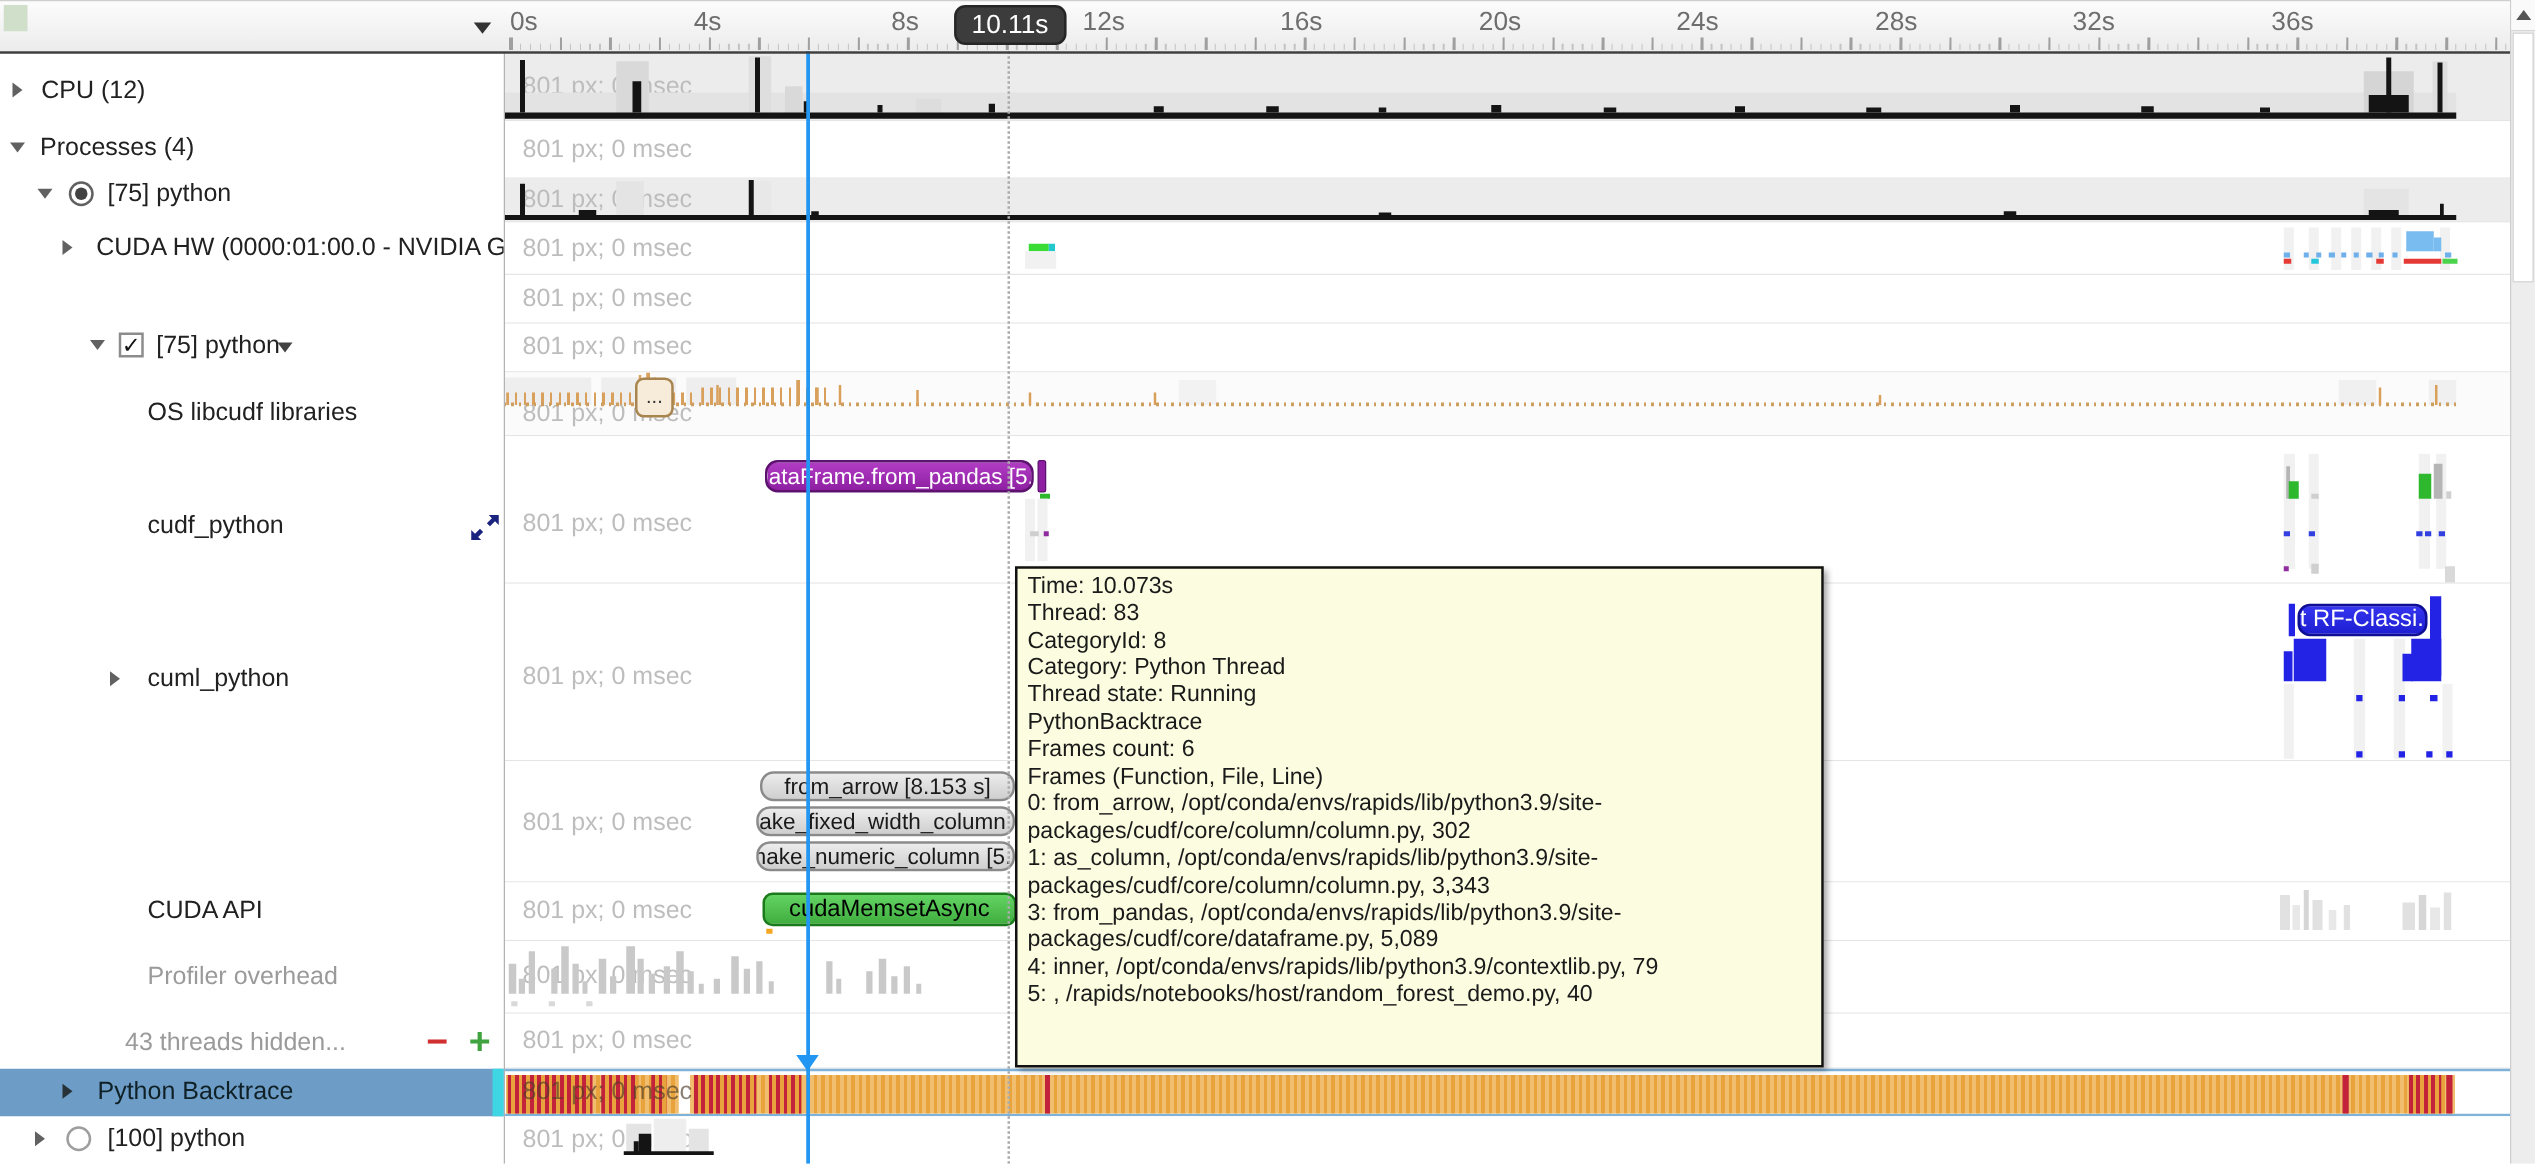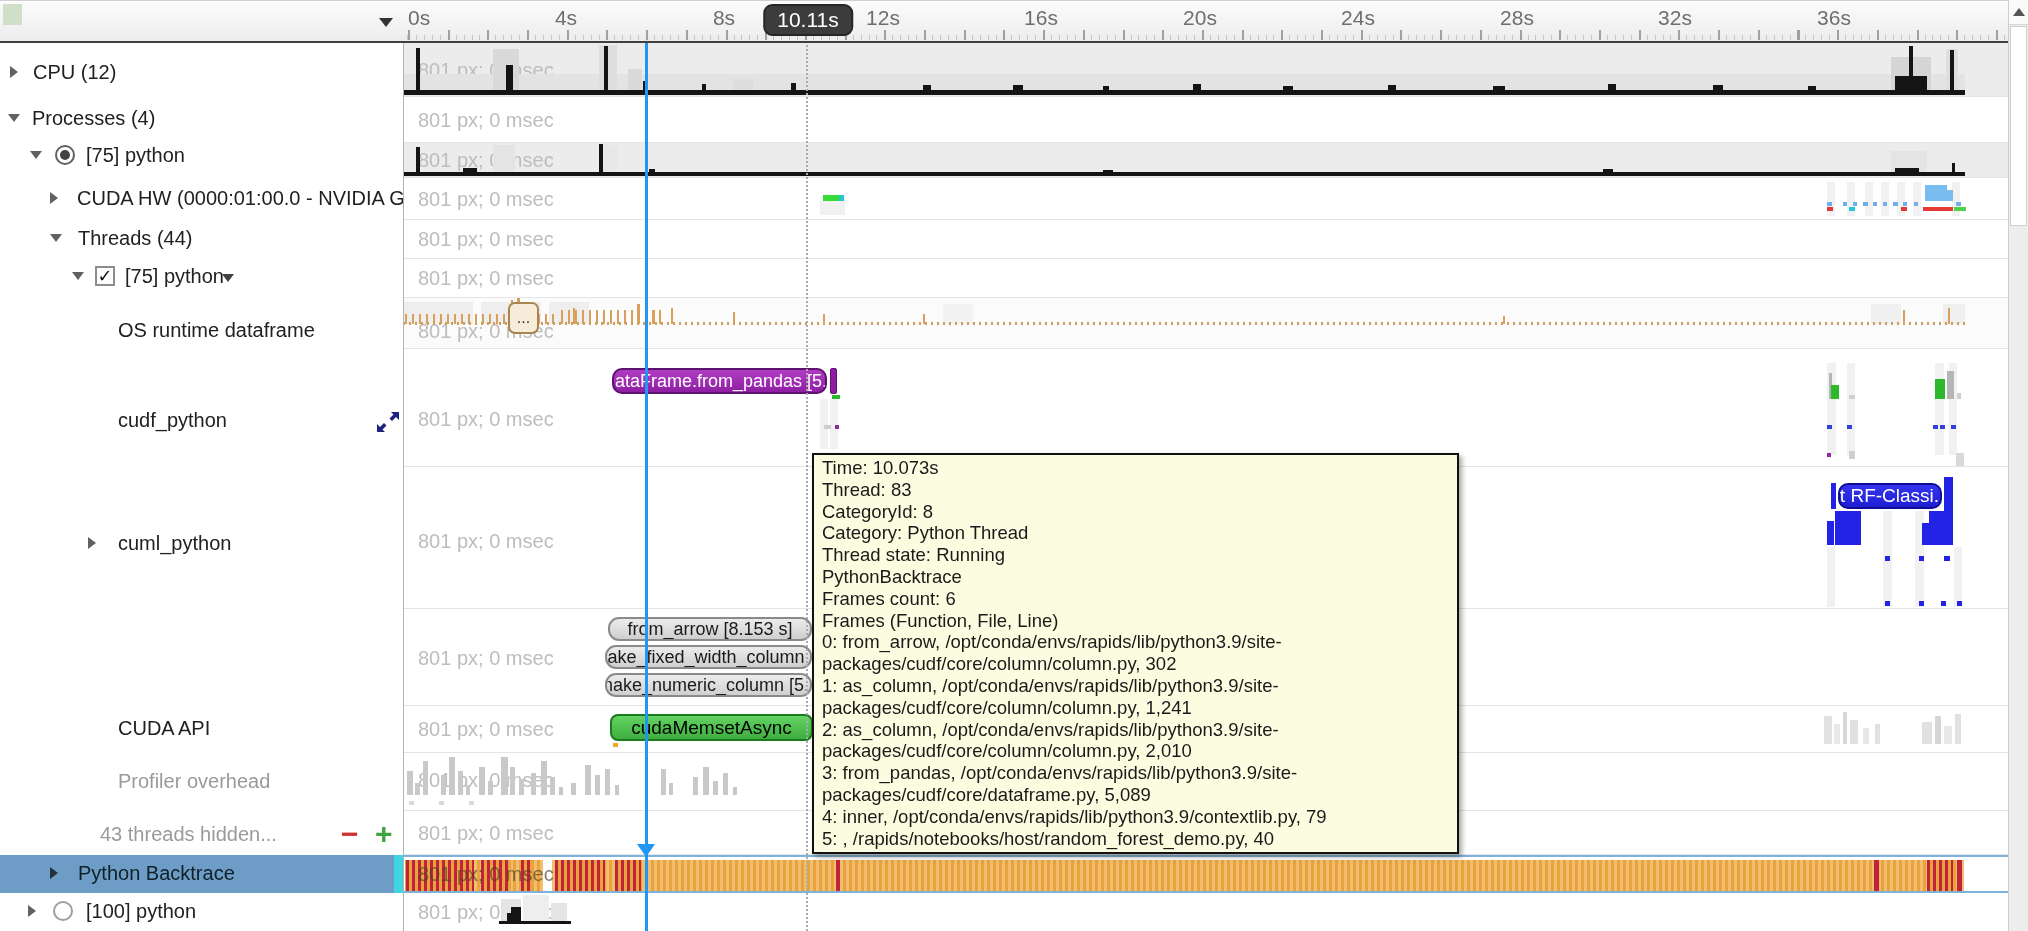--- a/index.html
+++ b/index.html
@@ -169,32 +169,28 @@
     <span class="tri-d" style="left:30px;top:9px"></span>
     <span class="radio" style="left:55px;top:3px">
         <span class="dot"></span>
       </span>
     <span class="sb-label" style="margin-left:86px">[75] python</span>
   </div>
   <div class="sb-item" style="top:143px">
     <span class="tri-r" style="left:50px"></span>
     <span class="sb-label" style="margin-left:77px">CUDA HW (0000:01:00.0 - NVIDIA GeForce</span>
   </div>
-  <div class="sb-item" style="top:183px">
-    <span class="tri-d" style="left:50px;top:9px"></span>
-    <span class="sb-label" style="margin-left:78px">Threads (44)</span>
-  </div>
   <div class="sb-item" style="top:221px">
     <span class="tri-d" style="left:72px;top:9px"></span>
     <span class="checkbox" style="left:95px;top:3px">✓</span>
     <span class="sb-label" style="margin-left:125px">[75] python</span>
     <span class="tri-d" style="left:222px;top:11px;border-top-color:#424242"></span>
   </div>
   <div class="sb-item" style="top:275px">
-    <span class="sb-label" style="margin-left:118px">OS runtime dataframe</span>
+    <span class="sb-label" style="margin-left:118px">OS libcudf libraries</span>
   </div>
   <div class="sb-item" style="top:365px">
     <span class="sb-label" style="margin-left:118px">cudf_python</span>
   </div>
   <div class="expand-icon">
     <svg width="26" height="24" viewBox="0 0 26 24">
         <path fill="#1a237e" d="M16 2h8v8l-3-3-4 4-2.5-2.5 4-4zM10 22H2v-8l3 3 4-4 2.5 2.5-4 4z"></path>
       </svg>
   </div>
   <div class="sb-item" style="top:488px">
@@ -497,22 +493,21 @@
 <div class="tooltip">
   <div>Time: 10.073s</div>
   <div>Thread: 83</div>
   <div>CategoryId: 8</div>
   <div>Category: Python Thread</div>
   <div>Thread state: Running</div>
   <div>PythonBacktrace</div>
   <div>Frames count: 6</div>
   <div>Frames (Function, File, Line)</div>
   <div>0: from_arrow, /opt/conda/envs/rapids/lib/python3.9/site-packages/cudf/core/column/column.py, 302</div>
-  <div>1: as_column, /opt/conda/envs/rapids/lib/python3.9/site-packages/cudf/core/column/column.py, 1,241</div>
-  <div>2: as_column, /opt/conda/envs/rapids/lib/python3.9/site-packages/cudf/core/column/column.py, 2,010</div>
+  <div>1: as_column, /opt/conda/envs/rapids/lib/python3.9/site-packages/cudf/core/column/column.py, 3,343</div>
   <div>3: from_pandas, /opt/conda/envs/rapids/lib/python3.9/site-packages/cudf/core/dataframe.py, 5,089</div>
   <div>4: inner, /opt/conda/envs/rapids/lib/python3.9/contextlib.py, 79</div>
   <div>5: , /rapids/notebooks/host/random_forest_demo.py, 40</div>
 </div>
 
 <div class="vscroll">
   <div class="up-btn"></div>
   <div class="thumb"></div>
 </div>
 

